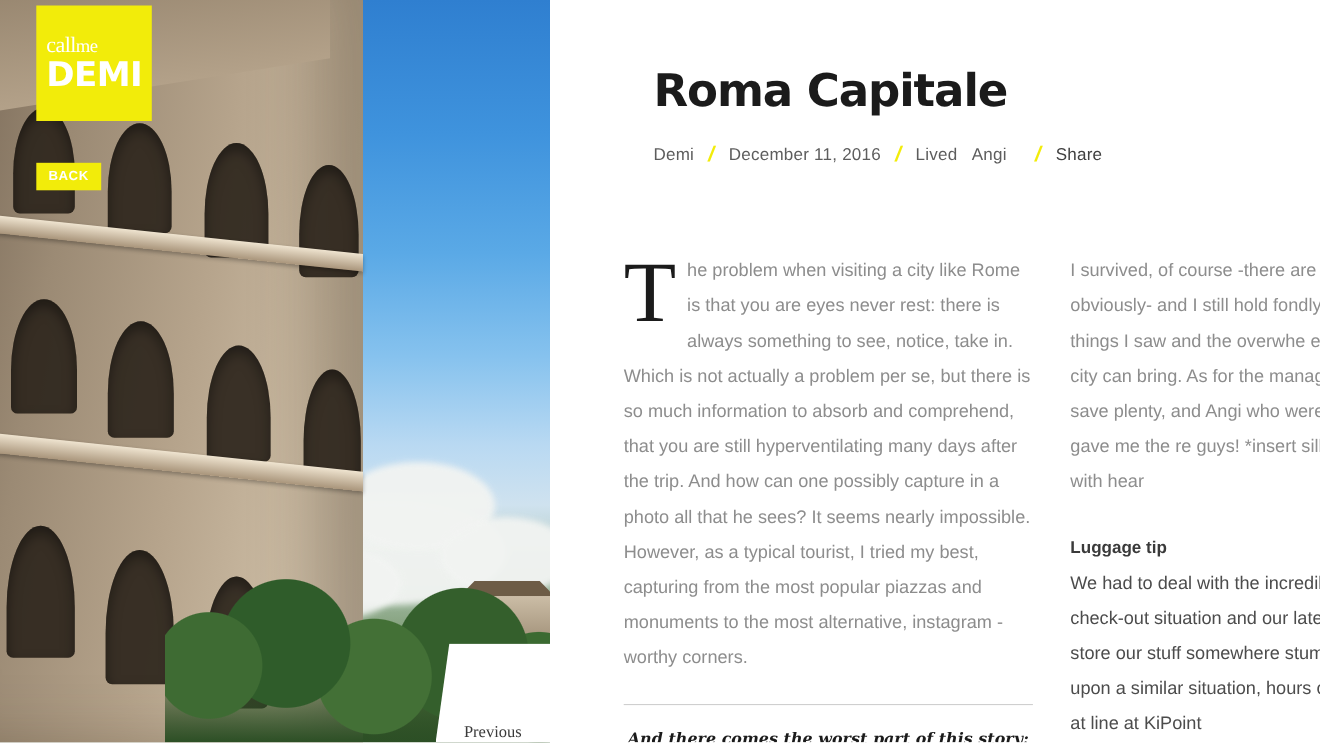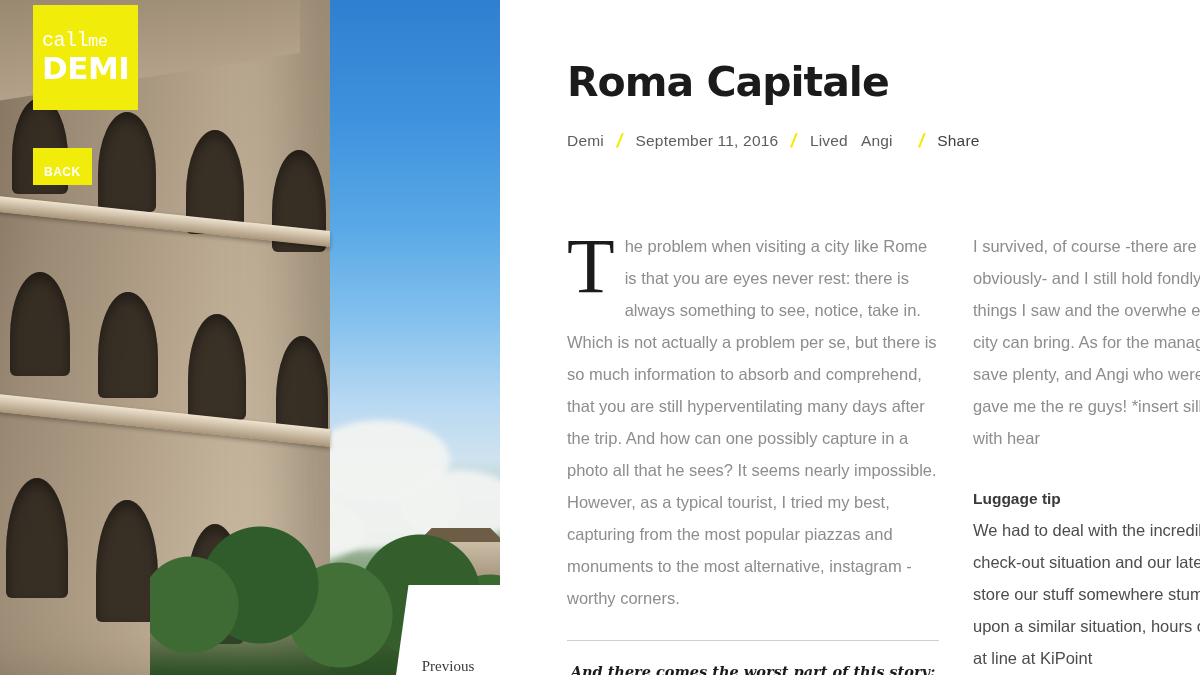--- a/index.html
+++ b/index.html
@@ -99,21 +99,21 @@
     position: absolute;
     left: 33px; top: 5px;
     width: 105px; height: 105px;
     background: #f2ec0a;
     display: flex;
     flex-direction: column;
     justify-content: center;
     padding-left: 9px;
   }
   .logo-line1 {
-    font-family: Liberation Mono, monospace;
+    font-family: Liberation Serif, serif;
     font-size: 20px;
     color: #ffffff;
     line-height: 1;
     letter-spacing: -0.5px;
   }
   .logo-line1 .me { font-size: 17px; }
   .logo-line2 {
     font-family: "DejaVu Sans", sans-serif;
     font-weight: bold;
     font-size: 31px;
@@ -123,21 +123,21 @@
     margin-top: 2px;
   }
   .back-btn {
     position: absolute;
     left: 33px; top: 148px;
     background: #f2ec0a;
     color: #ffffff;
     font-weight: bold;
     font-size: 12px;
     letter-spacing: .5px;
-    padding: 18px 11px 7px 11px;
+    padding: 6px 11px 7px 11px;
     line-height: 1;
     cursor: pointer;
   }
   .prev-tab {
     position: absolute;
     right: 0; bottom: 0;
     width: 104px; height: 90px;
     background: #ffffff;
     clip-path: polygon(12% 0%, 100% 0%, 100% 100%, 0% 100%);
     display: flex;
@@ -150,21 +150,21 @@
     font-size: 15px;
     color: #3a3a3a;
   }
 
   
   .content {
     position: absolute;
     left: 500px; top: 0;
     width: 700px; height: 675px;
     background: #ffffff;
-    padding: 0 0 0 67px;
+    padding: 0 0 0 94px;
     overflow: hidden;
   }
   h1.title {
     font-family: "DejaVu Sans", sans-serif;
     font-weight: bold;
     font-size: 41px;
     letter-spacing: -1px;
     color: #1b1b1b;
     margin: 62px 0 0 0;
     line-height: 1;
@@ -291,21 +291,21 @@
       <span>Previous</span>
     </div>
   </div>
 
   <div class="content">
     <h1 class="title">Roma Capitale</h1>
 
     <div class="meta">
       <span>Demi</span>
       <span class="sep">/</span>
-      <span>September 11, 2016</span>
+      <span>December 11, 2016</span>
       <span class="sep">/</span>
       <span class="cat">Lived</span>
       <span class="cat">Angi</span>
       <span class="sep">/</span>
       <span class="share">Share</span>
     </div>
 
     <div class="cols">
       <div class="col">
         <p class="body-text"><span class="dropcap">T</span><span>he problem when visiting a city like Rome is that you are eyes never rest: there is always something to see, notice, take in. Which is not actually a problem per se, but there is so much information to absorb and comprehend, that you are still hyperventilating many days after the trip. And how can one possibly capture in a photo all that he sees? It seems nearly impossible. However, as a typical tourist, I tried my best, capturing from the most popular piazzas and monuments to the most alternative, instagram - worthy corners.</span></p>

